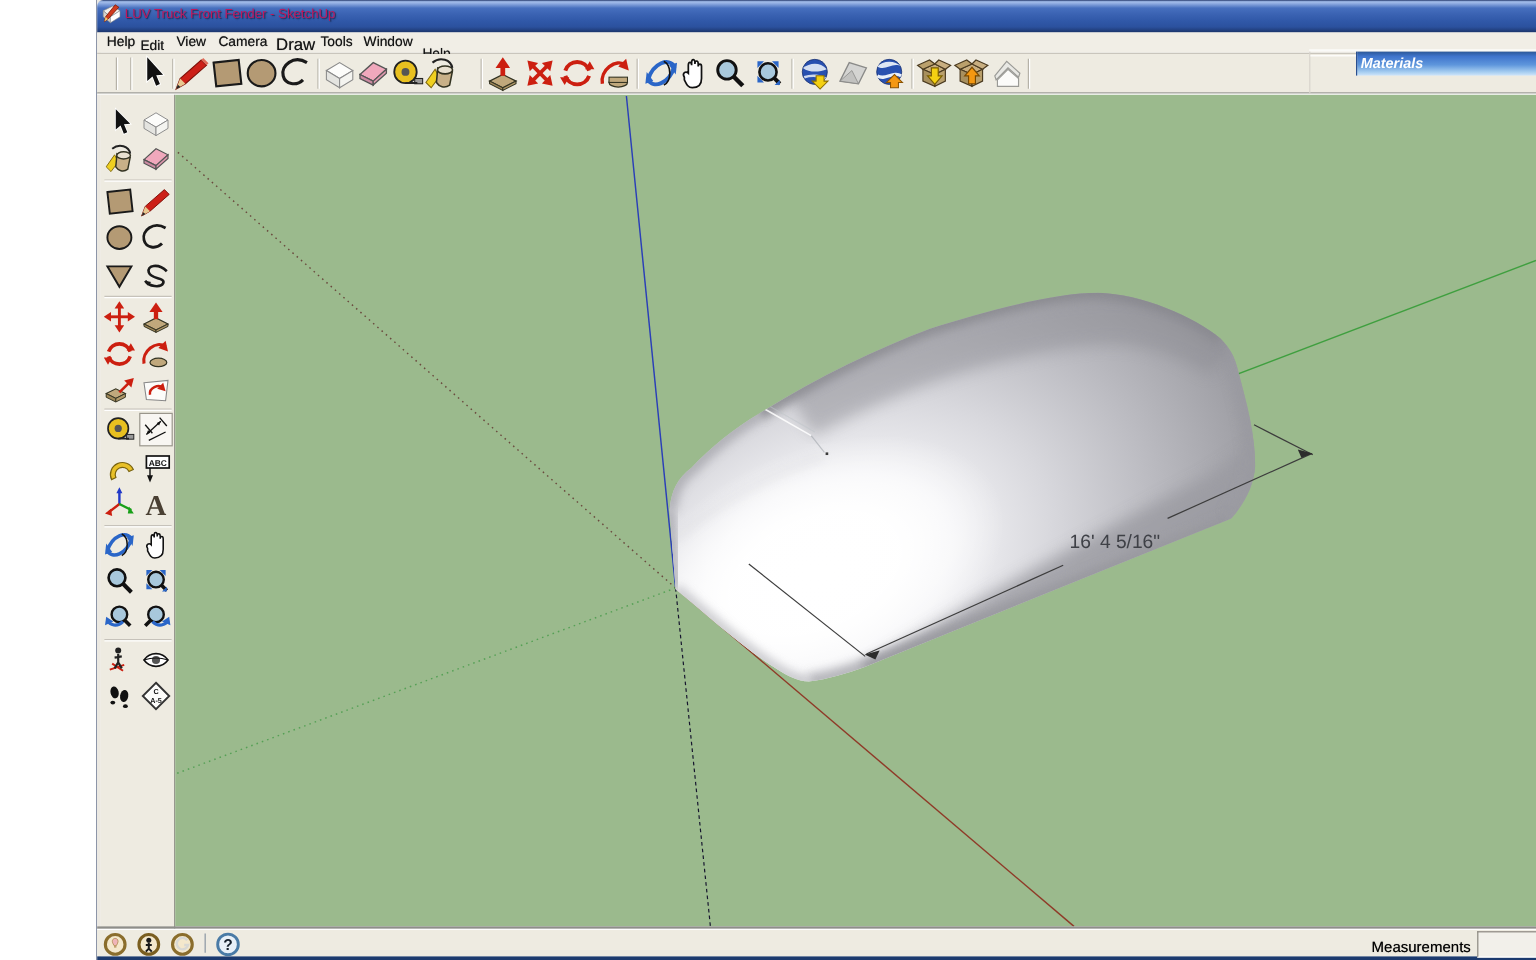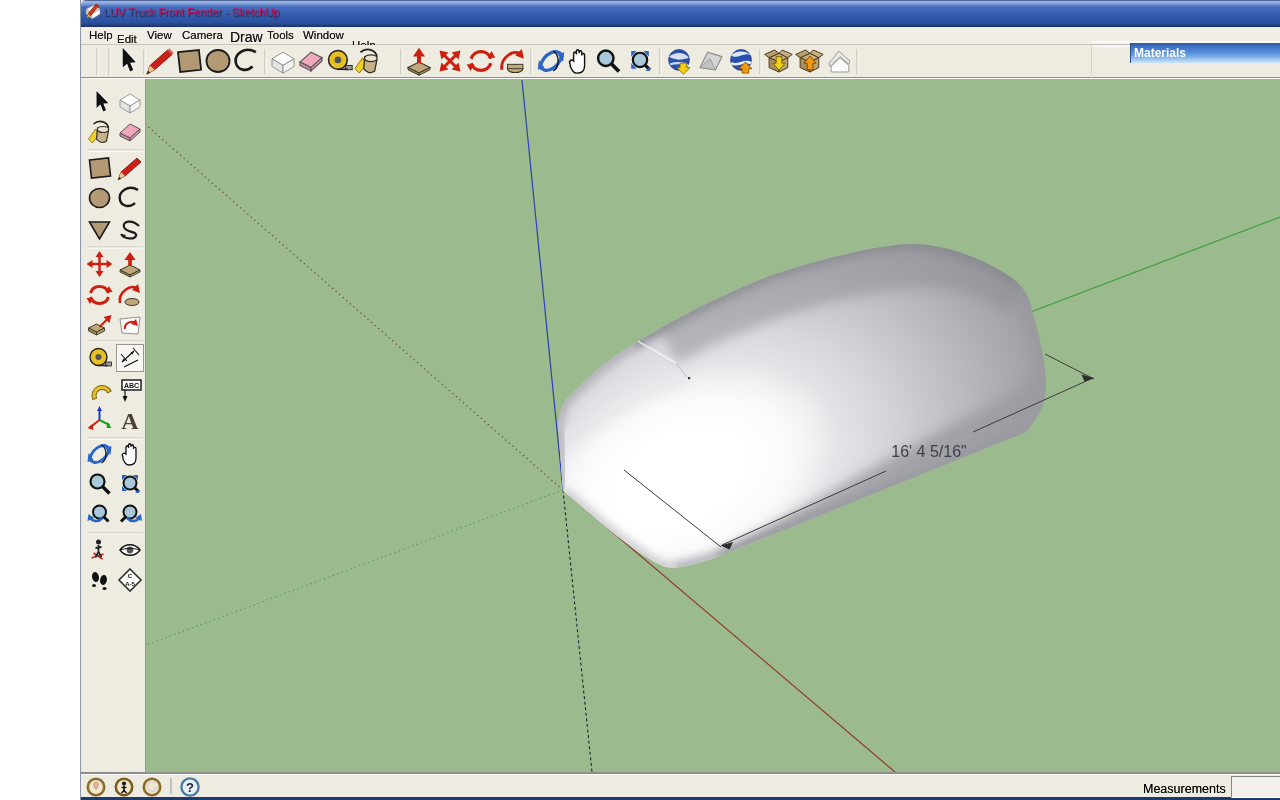--- a/index.html
+++ b/index.html
@@ -218,21 +218,21 @@
       <polygon points="-8,5 0,-3 8,4 8,10 -8,10" fill="#fbfbf9" stroke="#9a9a96" stroke-width="0.9"></polygon>
     </g>
   </svg>
 
   <div class="abs" style="left:1091px;top:41px;width:189px;height:2px;background:#fafaf8;"></div>
   <div class="abs" style="left:1091px;top:43px;width:1px;height:35px;background:#d8d4cc;"></div>
   <div class="abs" style="left:1092px;top:46px;width:38px;height:1px;background:#ffffff;"></div>
   <div class="abs" style="left:1130px;top:43px;width:150px;height:20px;
     background:linear-gradient(180deg,#2c5898 0%,#3f74cc 20%,#5e96dc 55%,#a6cdf0 85%,#cfe5fa 100%);
     border-left:1px solid #2a4f90;"></div>
-  <div class="abs" style="left:1134px;top:46px;color:#ffffff;font-size:12px;font-weight:bold;">Materials</div>
+  <div class="abs" style="left:1134px;top:46px;color:#ffffff;font-size:12px;font-weight:bold;font-style:italic;">Materials</div>
 
   <div class="abs" style="left:84px;top:79px;width:61px;height:696px;background:#eeebe1;border-right:1px solid #98988f;"></div>
   <svg id="palette-icons" class="abs" style="left:84px;top:79px;" width="62" height="540" viewBox="0 0 62 540">
 
     <g stroke="#c6c2ba" stroke-width="1">
       <line x1="3" y1="71" x2="59" y2="71"></line>
         <line x1="3" y1="168" x2="59" y2="168"></line>
       <line x1="3" y1="262" x2="59" y2="262"></line>
         <line x1="3" y1="359" x2="59" y2="359"></line>
       <line x1="3" y1="454" x2="59" y2="454"></line>

